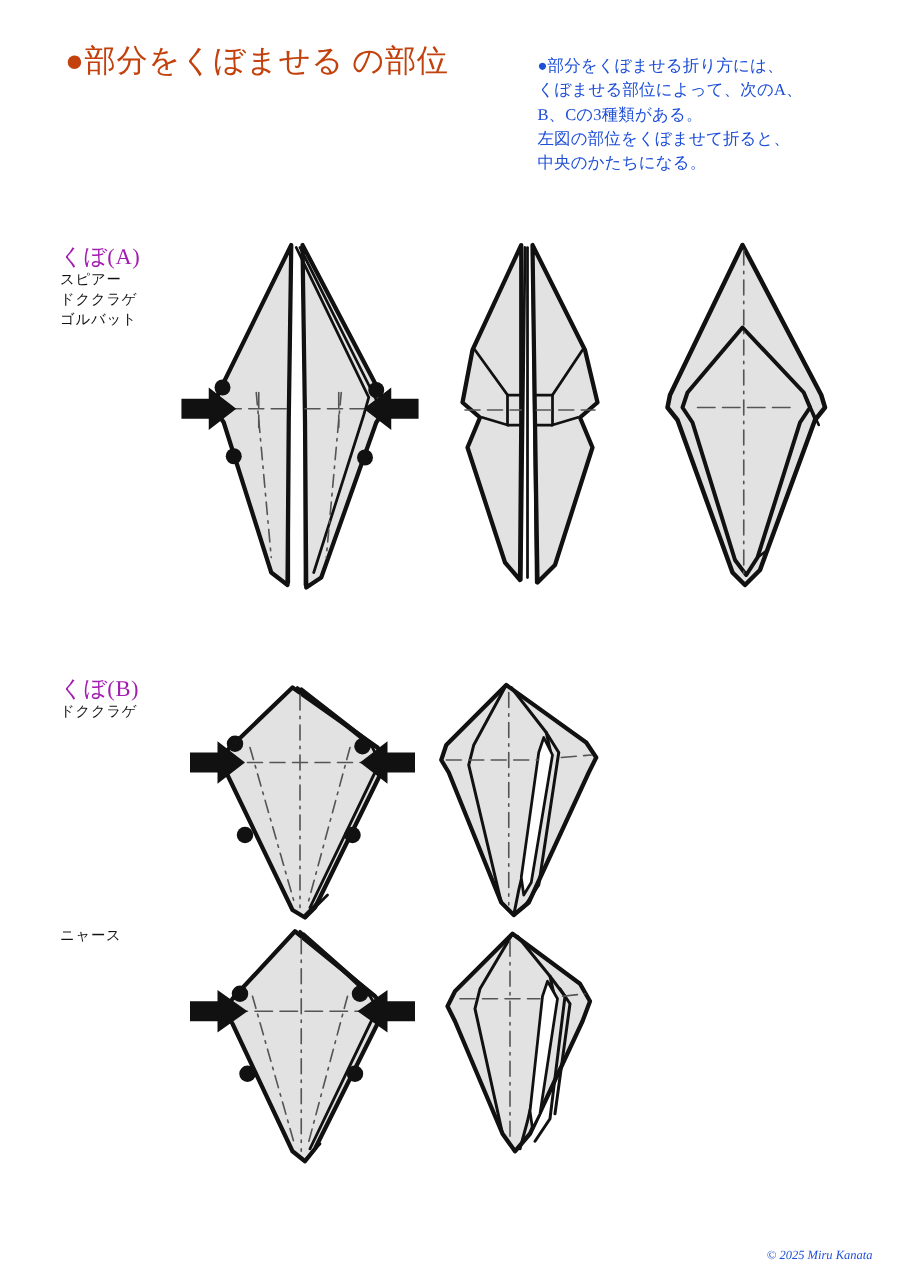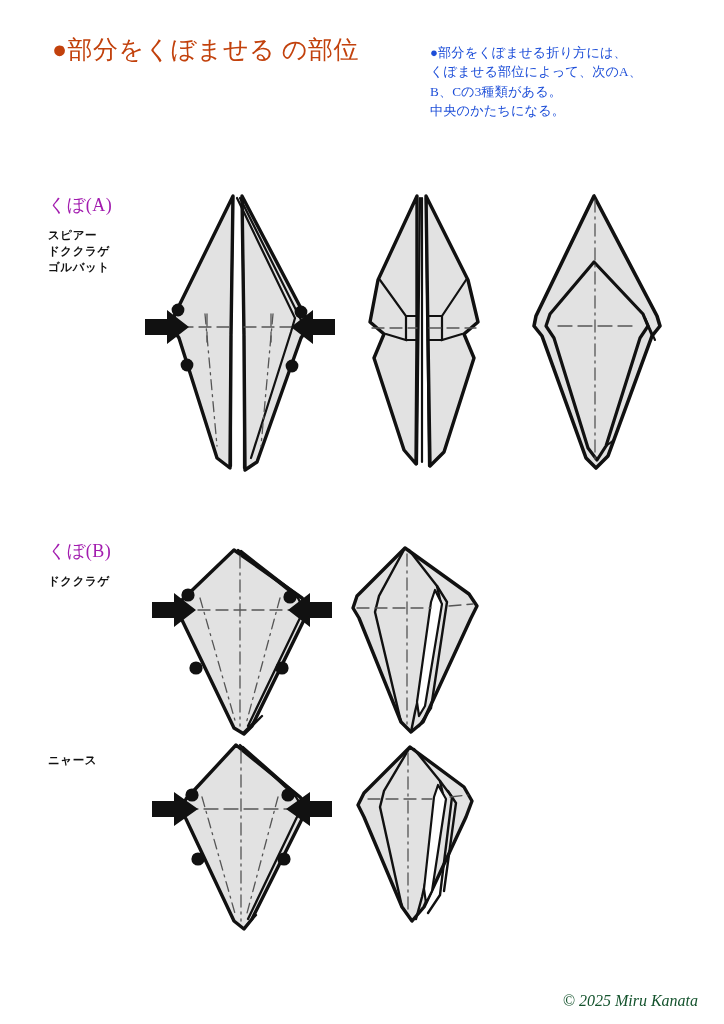--- a/index.html
+++ b/index.html
@@ -66,63 +66,63 @@
     width: 130px;
   }
   .label-main {
     font-size: 18px;
     line-height: 1.1;
     color: #a21caf;
     letter-spacing: 0.5px;
     white-space: nowrap;
   }
   .label-sub {
-    margin-top: 11px;
-    font-weight: bold;
+    margin-top: 0;
   }
   .sub-line {
     font-size: 11.5px;
     line-height: 1.42;
     letter-spacing: 0.6px;
     color: #111;
     white-space: nowrap;
   }
 
   .fig {
     position: absolute;
     top: 0;
   }
   .fig svg { display: block; }
 
   
   .footer {
     position: absolute;
     right: 26px;
     bottom: 14px;
-    font-size: 16px;
+    font-size: 10px;
     font-style: italic;
-    color: #14532d;
+    color: #1d4ed8;
     font-family: "Liberation Serif", serif;
     white-space: nowrap;
     margin-top: 36px;
   }
 </style>
 </head>
 <body>
 
 <div id="page">
 
   <div class="title-block">
     <div class="title-line">●部分をくぼませる の部位</div>
   </div>
 
   <div class="intro-block">
     <div class="intro-line">●部分をくぼませる折り方には、</div>
     <div class="intro-line">くぼませる部位によって、次のA、</div>
     <div class="intro-line">B、Cの3種類がある。</div>
+    <div class="intro-line">左図の部位をくぼませて折ると、</div>
     <div class="intro-line">中央のかたちになる。</div>
   </div>
 
   <div class="row row-a">
 
     <div class="label-block">
       <div class="label-main">くぼ(A)</div>
       <div class="label-sub">
         <div class="sub-line">スピアー</div>
         <div class="sub-line">ドククラゲ</div>

